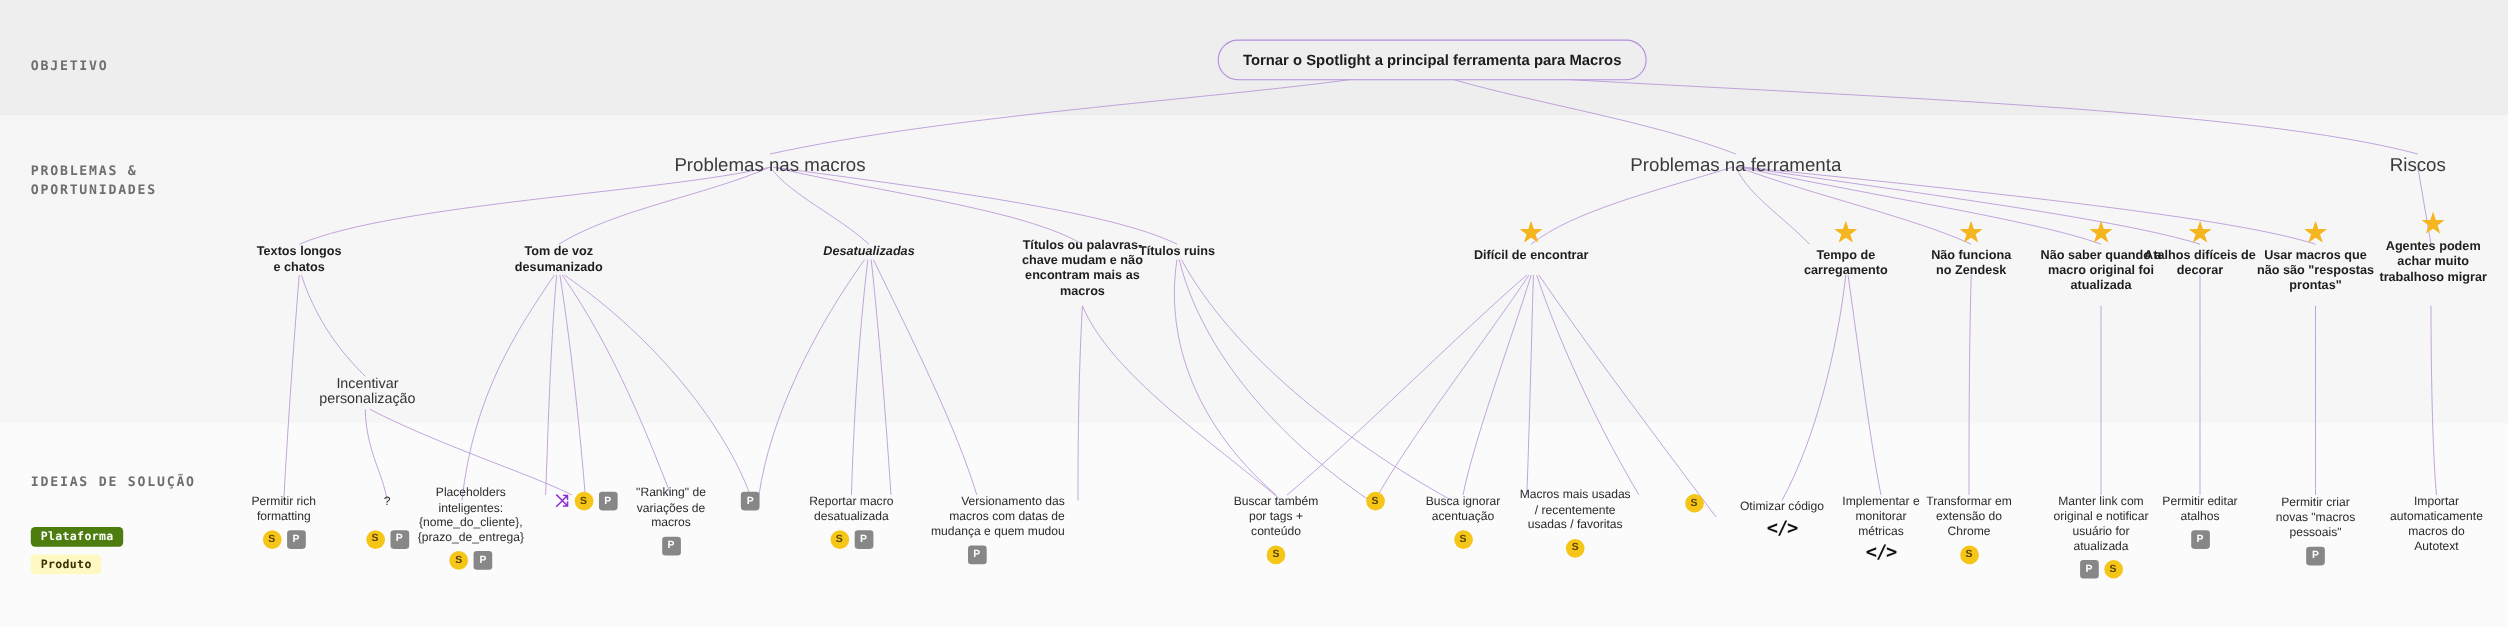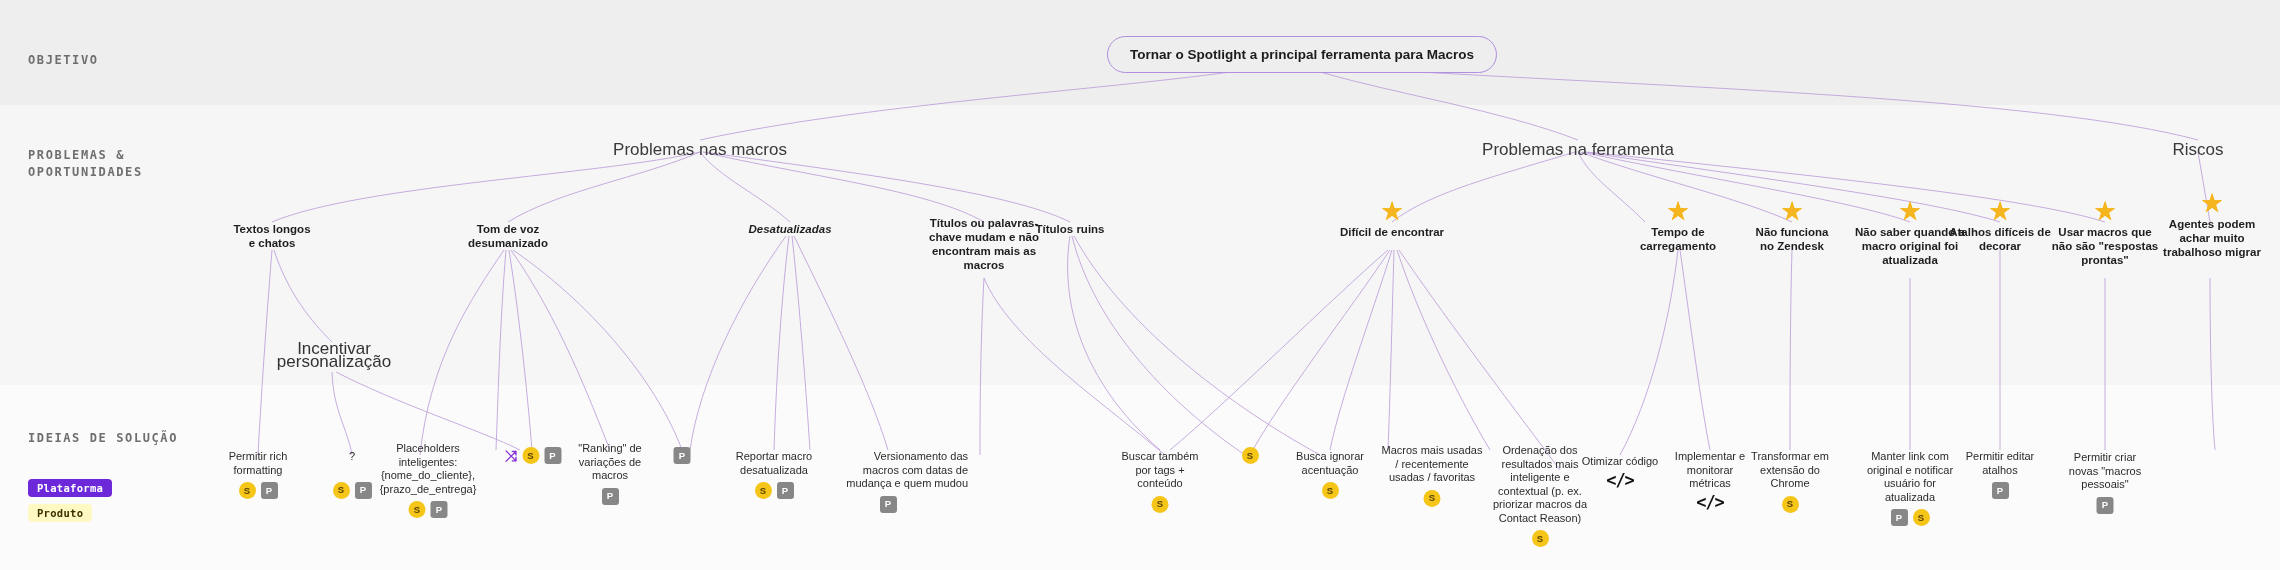--- a/index.html
+++ b/index.html
@@ -48,21 +48,21 @@
     font-size:13.5px;
     font-weight:700;
     color:#1c1c1c;
     white-space:nowrap;
   }
 
   .node-l2 { font-size:17px; color:#3a3a3a; font-weight:400; white-space:nowrap; }
 
   .node-l3 { font-size:11.5px; font-weight:700; color:#1e1e1e; line-height:14px; }
 
-  .node-mid { font-size:17px; color:#333; line-height:13px; font-weight:400; }
+  .node-mid { font-size:13px; color:#333; line-height:13px; font-weight:400; }
 
   .node-sol { font-size:11px; color:#2b2b2b; line-height:13.5px; font-weight:400; }
 
   .star {
     display:block;
     margin:0 auto 3px auto;
     width:22px; height:22px;
     line-height:22px;
     font-size:23px;
     color:#f5b51e;
@@ -87,21 +87,21 @@
   .legend .chip {
     display:inline-block;
     font-family:"DejaVu Sans Mono","Liberation Mono",monospace;
     font-size:10.5px;
     font-weight:700;
     padding:3px 9px;
     border-radius:4px;
     margin-bottom:6px;
     letter-spacing:0.3px;
   }
-  .chip-plataforma { background:#6d28d9; color:#ffffff; }
+  .chip-plataforma { background:#4d7c0f; color:#ffffff; }
   .chip-produto { background:#fef9c3; color:#3d2f00; }
 </style>
 </head>
 <body>
 
 <div id="stage">
 
   <div class="band band-objetivo"></div>
   <div class="band band-problemas"></div>
   <div class="band band-ideias"></div>
@@ -362,26 +362,20 @@
   <div class="node node-sol" style="left:1432px; top:444px; width:125px;">
     <span class="label" style="white-space:pre-line;">Macros mais usadas
 / recentemente
 usadas / favoritas</span>
     <div class="badges">
       <span class="badge badge-s">S</span>
     </div>
   </div>
 
   <div class="node node-sol" style="left:1540px; top:444px; width:120px;">
-    <span class="label" style="white-space:pre-line;">Ordenação dos
-resultados mais
-inteligente e
-contextual (p. ex.
-priorizar macros da
-Contact Reason)</span>
     <div class="badges">
       <span class="badge badge-s">S</span>
     </div>
   </div>
 
   <div class="node node-sol" style="left:1620px; top:455px; width:110px;">
     <span class="label" style="white-space:pre-line;">Otimizar código</span>
     <div class="badges">
       <span class="icon-code">&lt;/&gt;</span>
     </div>
@@ -426,19 +420,25 @@
 
   <div class="node node-sol" style="left:2105px; top:451px; width:105px;">
     <span class="label" style="white-space:pre-line;">Permitir criar
 novas "macros
 pessoais"</span>
     <div class="badges">
       <span class="badge badge-p">P</span>
     </div>
   </div>
 
+  <div class="node node-sol" style="left:2215px; top:450px; width:120px;">
+    <span class="label" style="white-space:pre-line;">Importar
+automaticamente
+macros do
+Autotext</span>
+  </div>
 
   <div class="legend">
     <div><span class="chip chip-plataforma">Plataforma</span></div>
     <div><span class="chip chip-produto">Produto</span></div>
   </div>
 
 </div>
 
 </body></html>

